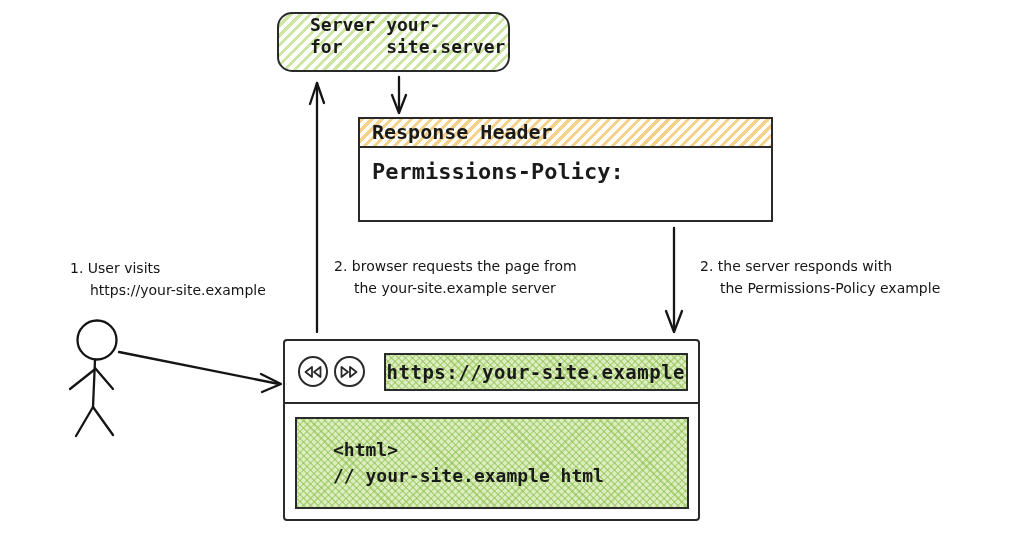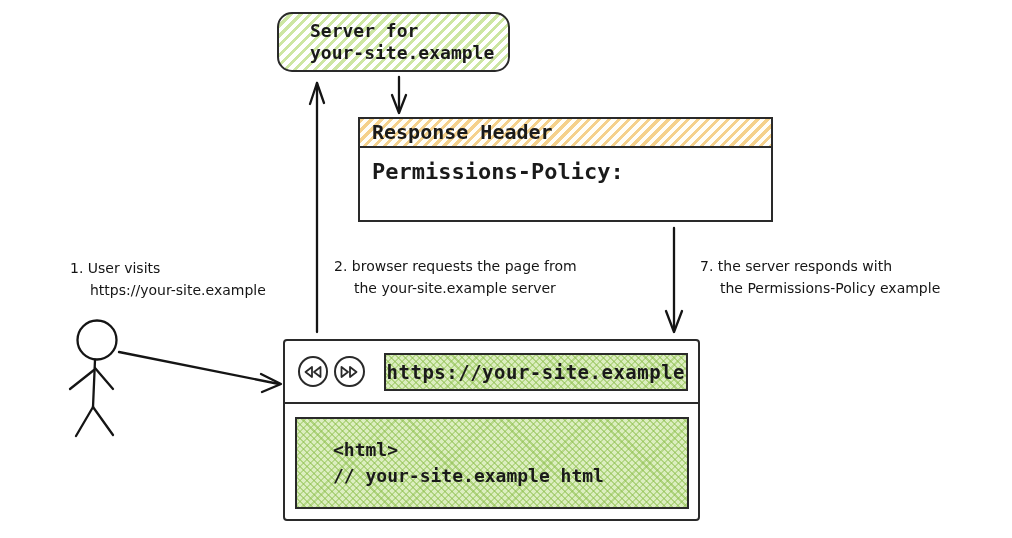--- a/index.html
+++ b/index.html
@@ -24,21 +24,21 @@
     background-color:#dceec0;
     background-image:
       repeating-linear-gradient(45deg, rgba(139,190,74,.55) 0 1.5px, transparent 1.5px 5px),
       repeating-linear-gradient(135deg, rgba(139,190,74,.45) 0 1.5px, transparent 1.5px 5px);
   }
 
   
   #server-box{
     position:absolute;left:277px;top:12px;width:233px;height:60px;
     box-sizing:border-box;border:2.5px solid #2a2a2a;border-radius:15px;
-    display:flex;flex-direction:column;justify-content:center;
+    display:flex;flex-direction:row;justify-content:space-between;
     padding-left:31px;
     font-size:18px;line-height:22px;
   }
 
   
   #response-box{
     position:absolute;left:358px;top:117px;width:415px;height:105px;
     box-sizing:border-box;border:2px solid #2a2a2a;background:#ffffff;
   }
   #response-box .rh-title{
@@ -125,40 +125,40 @@
     </g>
 
     <g>
       <path d="M674 228 L674 329"></path>
       <path d="M666 311 L674 332 L682 311"></path>
     </g>
   </svg>
 
   <div id="server-box" class="hatch-green mono">
     <div>Server for</div>
-    <div>your-site.example</div>
+    <div>your-site.server</div>
   </div>
 
   <div id="response-box">
     <div class="rh-title hatch-orange mono">Response Header</div>
     <div class="rh-body mono">
       <div class="l1">Permissions-Policy:</div>
     </div>
   </div>
 
   <div id="step-1" class="step hand">
     <div class="l1">1. User visits</div>
     <div class="l2">https://your-site.example</div>
   </div>
   <div id="step-2" class="step hand">
     <div class="l1">2. browser requests the page from</div>
     <div class="l2">the your-site.example server</div>
   </div>
   <div id="step-3" class="step hand">
-    <div class="l1">7. the server responds with</div>
+    <div class="l1">2. the server responds with</div>
     <div class="l2">the Permissions-Policy example</div>
   </div>
 
   <div id="browser">
     <div class="toolbar">
       <div class="navbtn">
         <svg width="20" height="14" viewBox="0 0 20 14">
           <path d="M9 2 L2.5 7 L9 12 Z" fill="none" stroke="#2a2a2a" stroke-width="1.8" stroke-linejoin="round"></path>
           <path d="M17.5 2 L11 7 L17.5 12 Z" fill="none" stroke="#2a2a2a" stroke-width="1.8" stroke-linejoin="round"></path>
         </svg>

